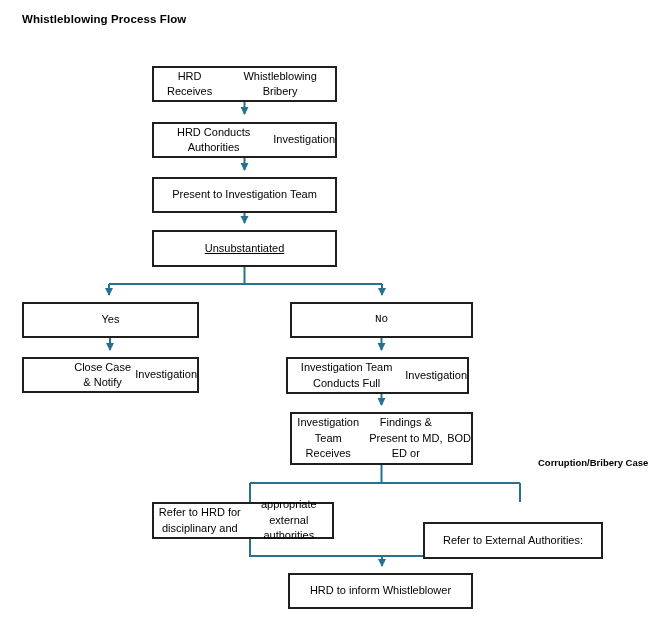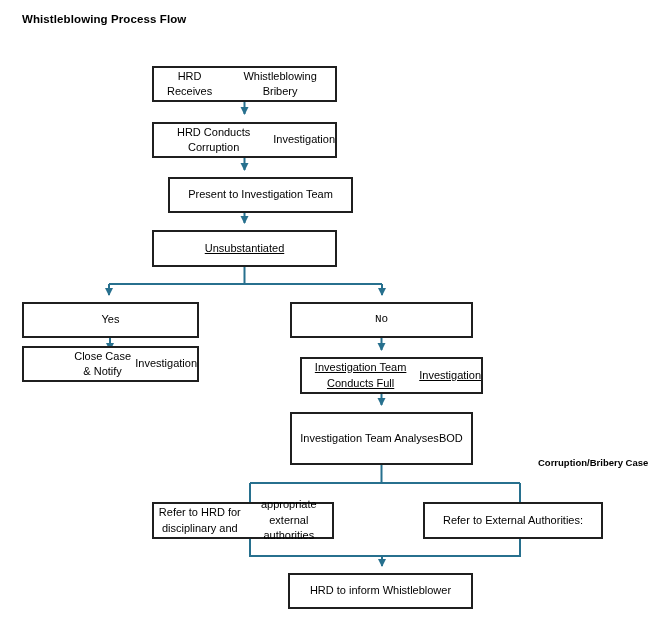--- a/index.html
+++ b/index.html
@@ -51,29 +51,29 @@
     position: absolute;
     left: 538px;
     top: 457px;
     font-size: 9.5px;
     font-weight: 600;
     white-space: nowrap;
   }
   
   .n-receive  { left:152px; top:66px;  width:185px; height:36px; }
   .n-prelim   { left:152px; top:122px; width:185px; height:36px; }
-  .n-present  { left:168px; top:177px; width:185px; height:36px; }
+  .n-present  { left:152px; top:177px; width:185px; height:36px; }
   .n-unsub    { left:152px; top:230px; width:185px; height:37px;text-decoration:underline; }
   .n-yes      { left:22px;  top:302px; width:177px; height:36px; }
-  .n-close    { left:22px;  top:346px; width:177px; height:36px;padding-left:46px; }
+  .n-close    { left:22px;  top:357px; width:177px; height:36px;padding-left:46px; }
   .n-no       { left:290px; top:302px; width:183px; height:36px;font-family:Liberation Mono, monospace; }
-  .n-full     { left:300px; top:357px; width:183px; height:37px;text-decoration:underline; }
+  .n-full     { left:286px; top:357px; width:183px; height:37px; }
   .n-analyse  { left:290px; top:412px; width:183px; height:53px; }
   .n-referhrd { left:152px; top:502px; width:182px; height:37px;justify-content:flex-end; }
-  .n-referext { left:423px; top:502px; width:180px; height:37px; }
+  .n-referext { left:423px; top:522px; width:180px; height:37px; }
   .n-inform   { left:288px; top:573px; width:185px; height:36px;text-align:center; }
 </style>
 </head>
 <body>
 
 <div class="canvas">
 
   <div class="page-title">Whistleblowing Process Flow</div>
 
   <svg class="connectors" viewBox="0 0 671 635" xmlns="http://www.w3.org/2000/svg">
@@ -101,21 +101,21 @@
     <path d="M250,556 H520"></path>
     <path d="M382,556 V566" marker-end="url(#arr)"></path>
   </svg>
 
   <div class="node n-receive">
     <div>HRD Receives</div>
     <div>Whistleblowing Bribery</div>
   </div>
 
   <div class="node n-prelim">
-    <div>HRD Conducts Corruption</div>
+    <div>HRD Conducts Authorities</div>
     <div>Investigation</div>
   </div>
 
   <div class="node n-present">
     <div>Present to Investigation Team</div>
   </div>
 
   <div class="node n-unsub">
     <div>Unsubstantiated</div>
   </div>
@@ -132,21 +132,22 @@
   <div class="node n-no">
     <div>No</div>
   </div>
 
   <div class="node n-full">
     <div>Investigation Team Conducts Full</div>
     <div>Investigation</div>
   </div>
 
   <div class="node n-analyse">
-    <div>Investigation Team Analyses</div>
+    <div>Investigation Team Receives</div>
+    <div>Findings &amp; Present to MD, ED or</div>
     <div>BOD</div>
   </div>
 
   <div class="node n-referhrd">
     <div>Refer to HRD for disciplinary and</div>
     <div>appropriate external authorities</div>
   </div>
 
   <div class="node n-referext">
     <div>Refer to External Authorities:</div>

